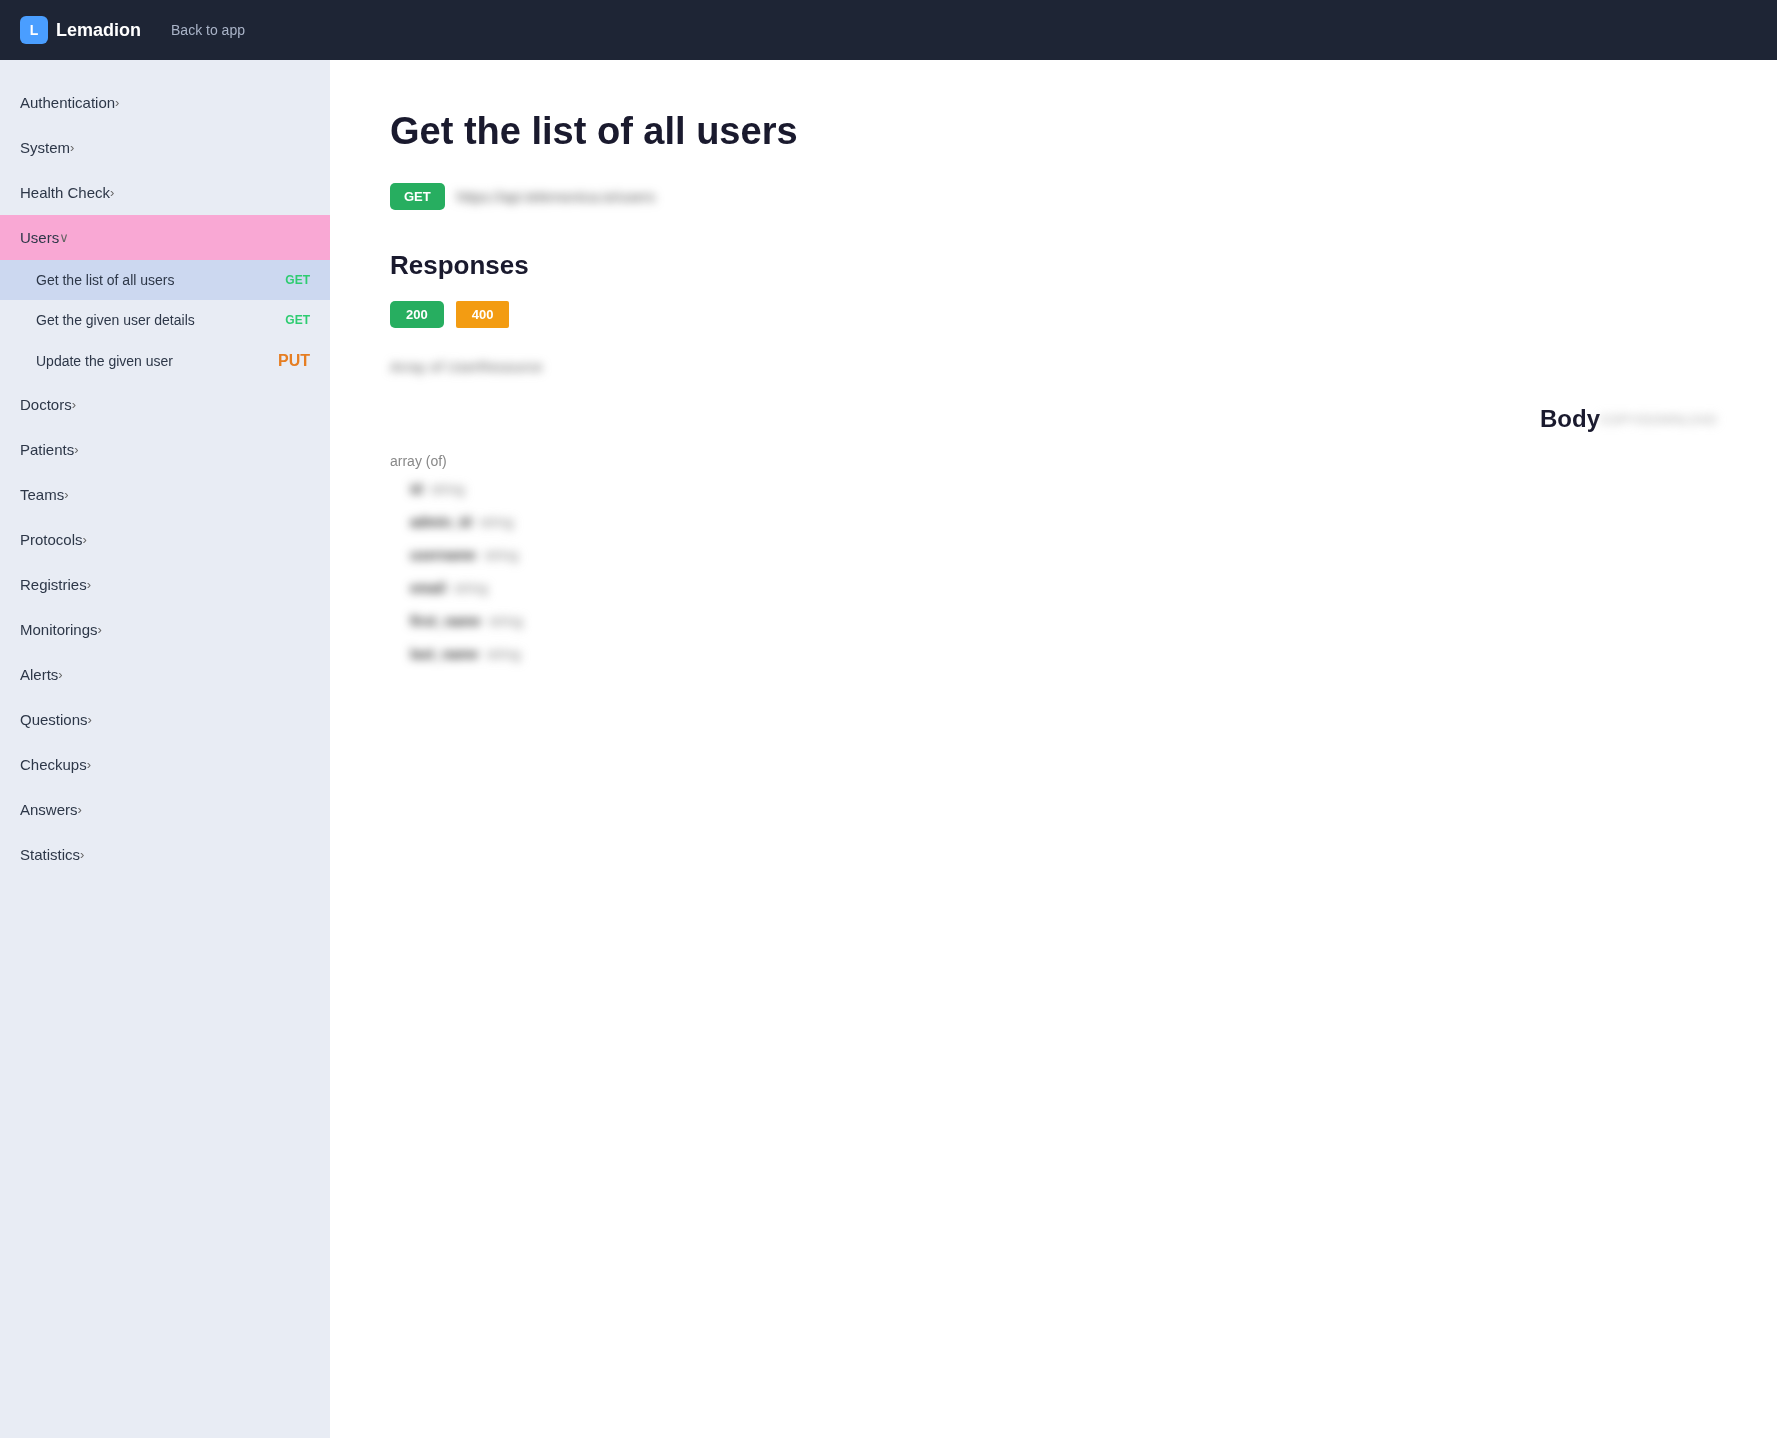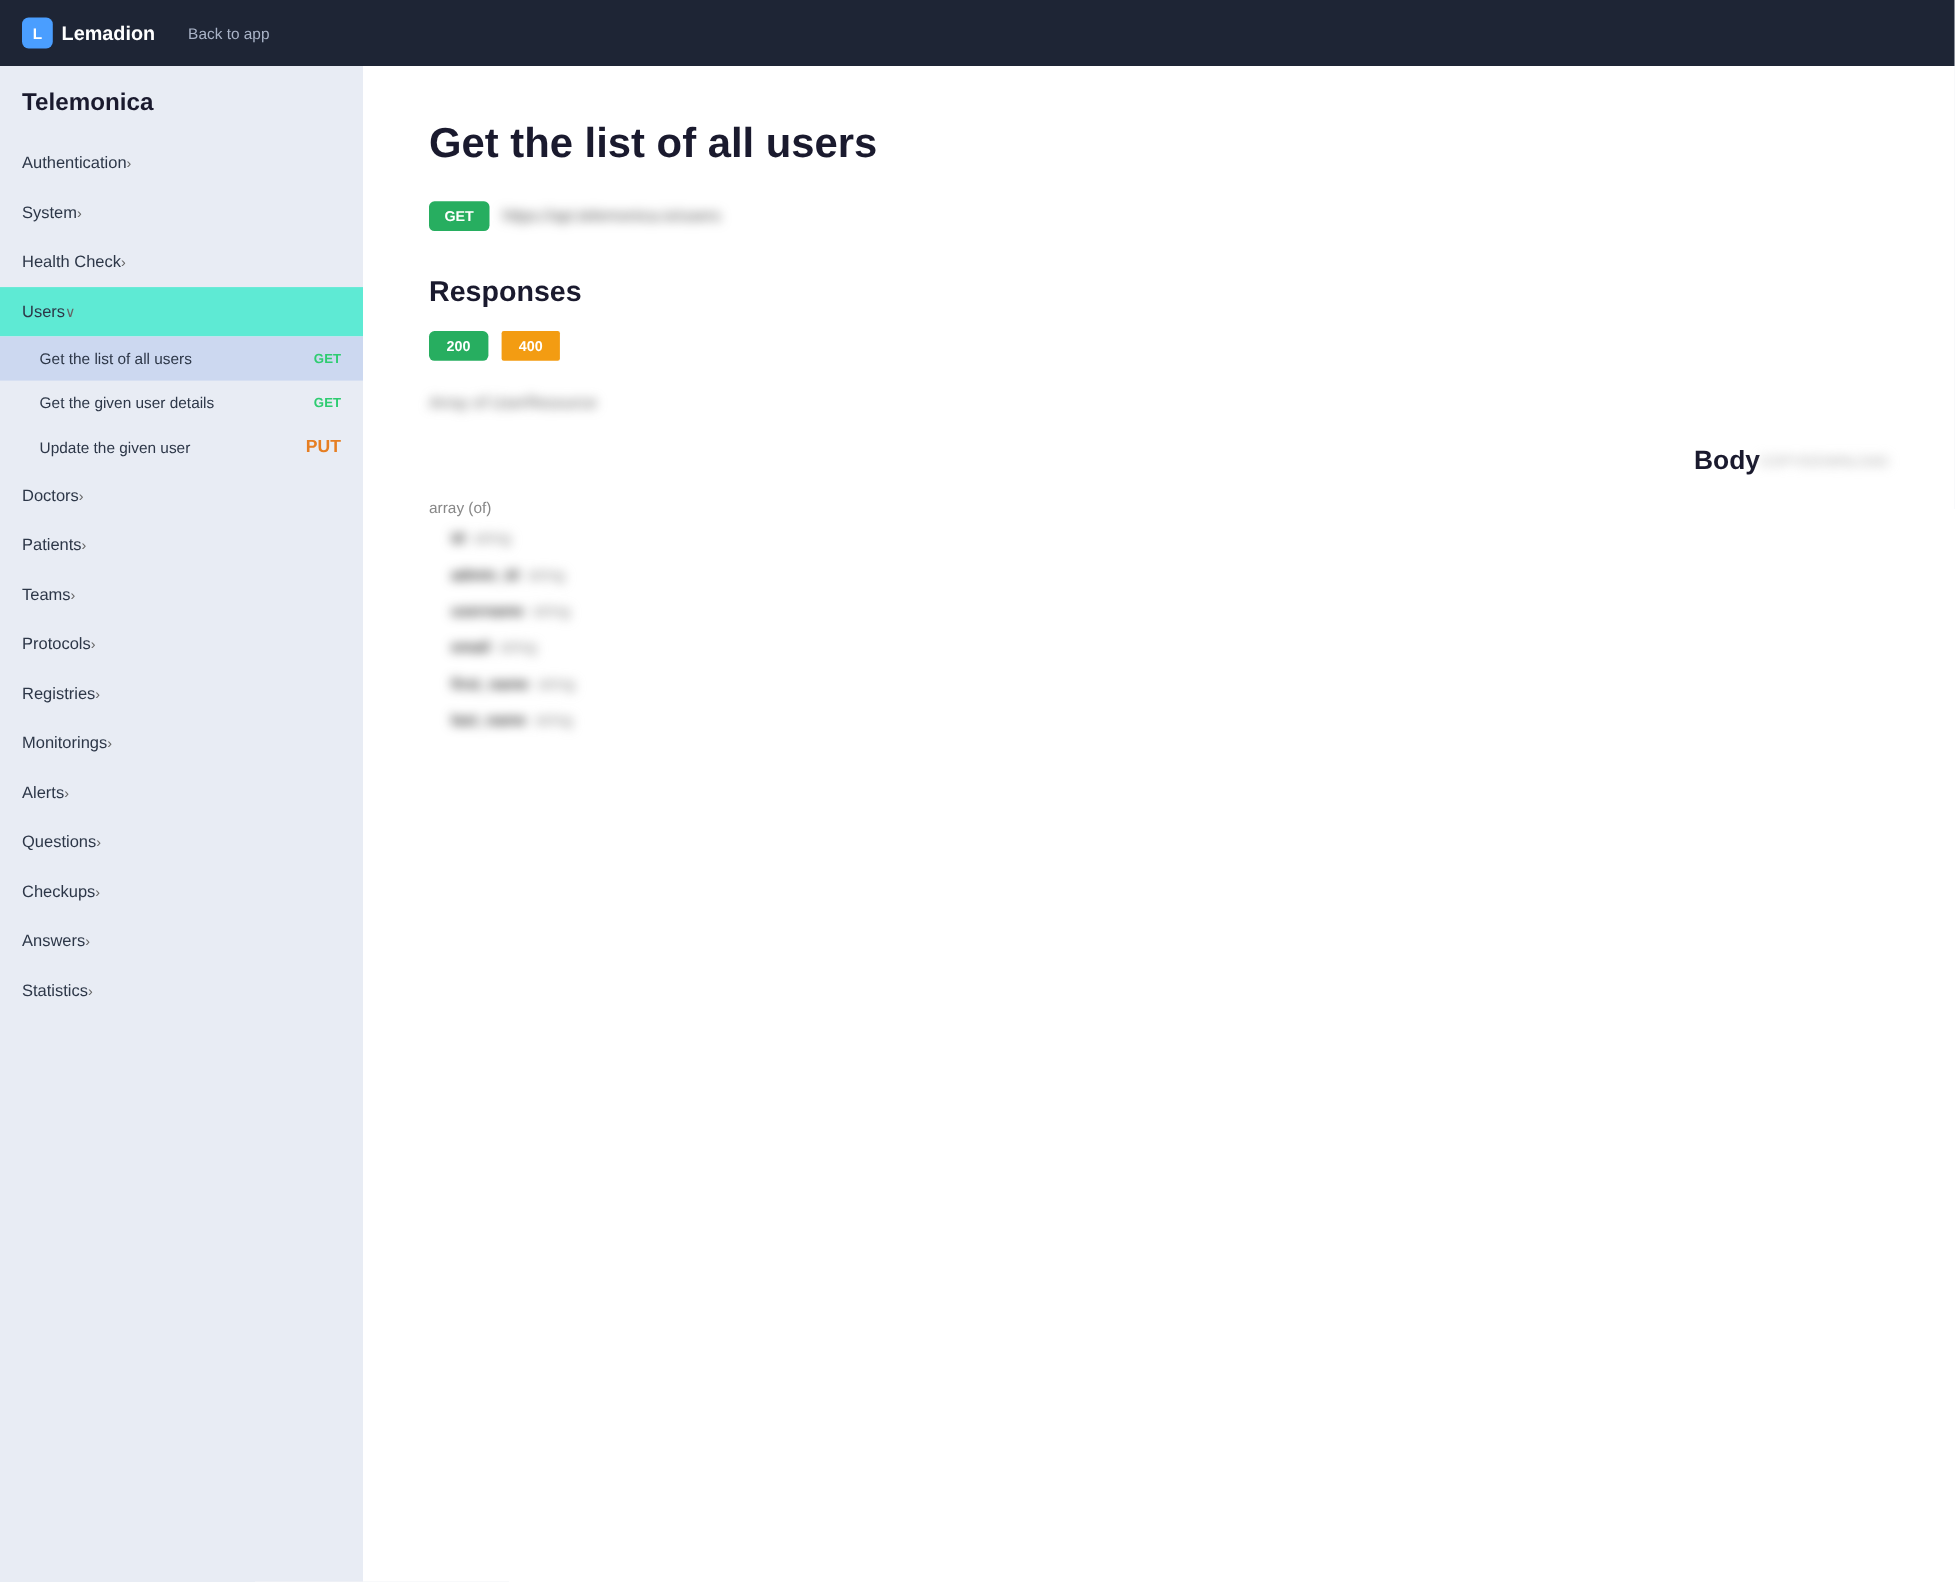--- a/index.html
+++ b/index.html
@@ -65,21 +65,21 @@
     .sidebar-item {
       display: flex;
       align-items: center;
       justify-content: flex-start;
       padding: 14px 20px;
       cursor: pointer;
       color: #2d3748;
       font-size: 15px;
     }
     .sidebar-item.active-parent {
-      background: #5eead4;
+      background: #f9a8d4;
     }
     .chevron {
       color: #666;
       font-size: 13px;
     }
 
     
     .sub-items {
       background: #e8ecf4;
     }
@@ -233,21 +233,20 @@
   <div class="navbar-brand">
     <div class="navbar-brand-icon">L</div>
     <span>Lemadion</span>
   </div>
   <span class="navbar-link">Back to app</span>
 </nav>
 
 <div class="main-layout">
 
   <aside class="sidebar">
-    <div class="sidebar-title">Telemonica</div>
 
     <div class="sidebar-item">
       <span>Authentication</span>
       <span class="chevron">›</span>
     </div>
 
     <div class="sidebar-item">
       <span>System</span>
       <span class="chevron">›</span>
     </div>

